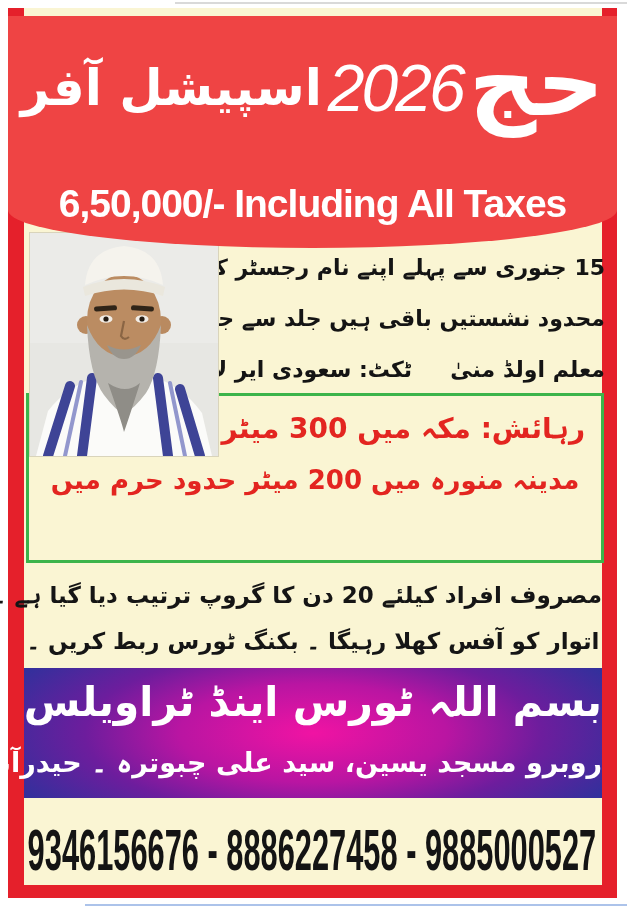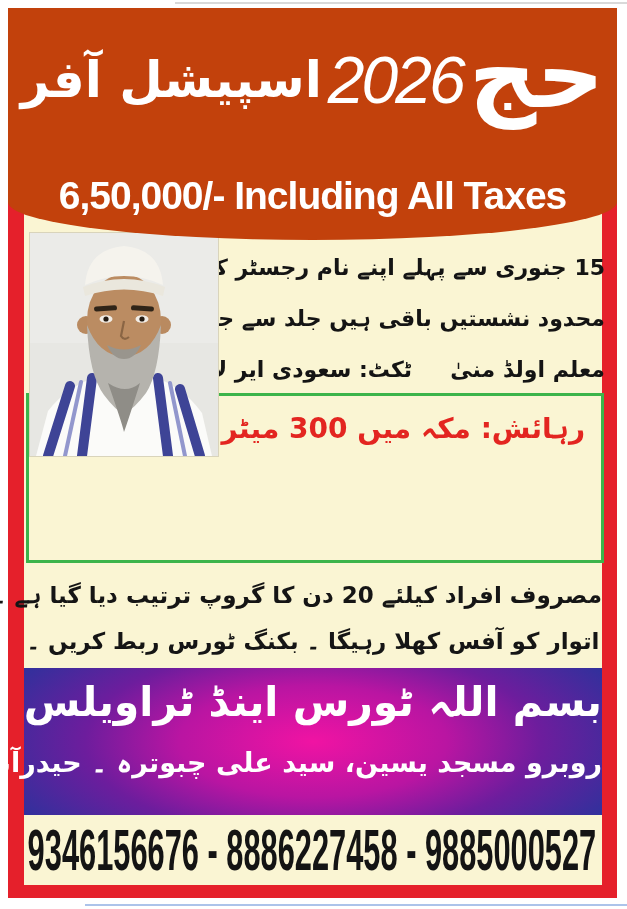--- a/index.html
+++ b/index.html
@@ -12,21 +12,21 @@
   .hairline-bottom{position:absolute;top:904px;left:85px;right:0;height:2px;background:#9db9e6;opacity:.85;}
 
   .poster{
     position:absolute;left:8px;top:8px;width:609px;height:890px;
     background:#e5202b;
   }
   .interior{position:absolute;left:16px;right:15px;top:0;bottom:13px;background:#faf5d3;}
 
   
   .header{
-    position:absolute;left:0;right:0;top:0;height:232px;background:#c2410c;
+    position:absolute;left:0;right:0;top:8px;height:232px;background:#ef4444;
     border-bottom-left-radius:50% 38px;border-bottom-right-radius:50% 38px;
     z-index:6;color:#ffffff;
   }
   .headline{
     position:absolute;top:4px;left:10px;right:10px;height:136px;
     display:flex;direction:ltr;justify-content:center;align-items:center;gap:6px;
     white-space:nowrap;
   }
   .hl-offer{font-size:50px;font-weight:bold;line-height:1;direction:rtl;}
   .hl-year{font-size:66px;line-height:1;font-family:"Liberation Sans","DejaVu Sans",sans-serif;letter-spacing:-3px;font-style:italic;}
@@ -63,21 +63,21 @@
 
   
   .group{
     position:absolute;left:16px;right:15px;top:564px;z-index:2;
     direction:rtl;text-align:center;color:#151515;font-weight:bold;
   }
   .group .line{font-size:23px;line-height:46px;white-space:nowrap;}
 
   
   .brandbox{
-    position:absolute;left:16px;right:15px;top:660px;height:147px;z-index:2;
+    position:absolute;left:16px;right:15px;top:660px;height:130px;z-index:2;
     background:radial-gradient(ellipse 58% 95% at 50% 50%,#f013a3 0%,#b915a2 40%,#6d1d9d 68%,#32309c 100%);
     color:#ffffff;direction:rtl;text-align:center;
   }
   .brand-name{font-size:41px;font-weight:bold;line-height:1.2;padding-top:10px;white-space:nowrap;}
   .brand-address{font-size:27px;font-weight:bold;margin-top:20px;white-space:nowrap;}
 
   
   .phones{
     position:absolute;left:13px;right:15px;top:807px;height:70px;z-index:2;
     display:flex;align-items:center;justify-content:center;overflow:hidden;
@@ -154,20 +154,21 @@
 
         <path d="M57 92 Q59 142 74 162 Q86 178 94 181 Q104 176 116 160 Q129 140 131 92 Q120 122 94 124 Q68 122 57 92 Z" fill="#b5b3ad"></path>
         <path d="M78 150 Q92 190 94 199 Q98 188 110 150 Q96 162 78 150 Z" fill="#8f8d87"></path>
 
         <path d="M77 112 Q94 121 111 112 Q105 126 94 126 Q83 126 77 112 Z" fill="#99958d"></path>
       </svg>
     </div>
 
     <div class="resbox">
       <div class="r1">رہائش: مکہ میں 300 میٹر ۔</div>
+      <div class="r2">مدینہ منورہ میں 200 میٹر حدود حرم میں</div>
     </div>
 
     <div class="group">
       <div class="line">مصروف افراد کیلئے 20 دن کا گروپ ترتیب دیا گیا ہے ۔</div>
       <div class="line">اتوار کو آفس کھلا رہیگا ۔ بکنگ ٹورس ربط کریں ۔</div>
     </div>
 
     <div class="brandbox">
       <div class="brand-name">بسم اللہ ٹورس اینڈ ٹراویلس</div>
       <div class="brand-address">روبرو مسجد یسین، سید علی چبوترہ ۔ حیدرآباد</div>

